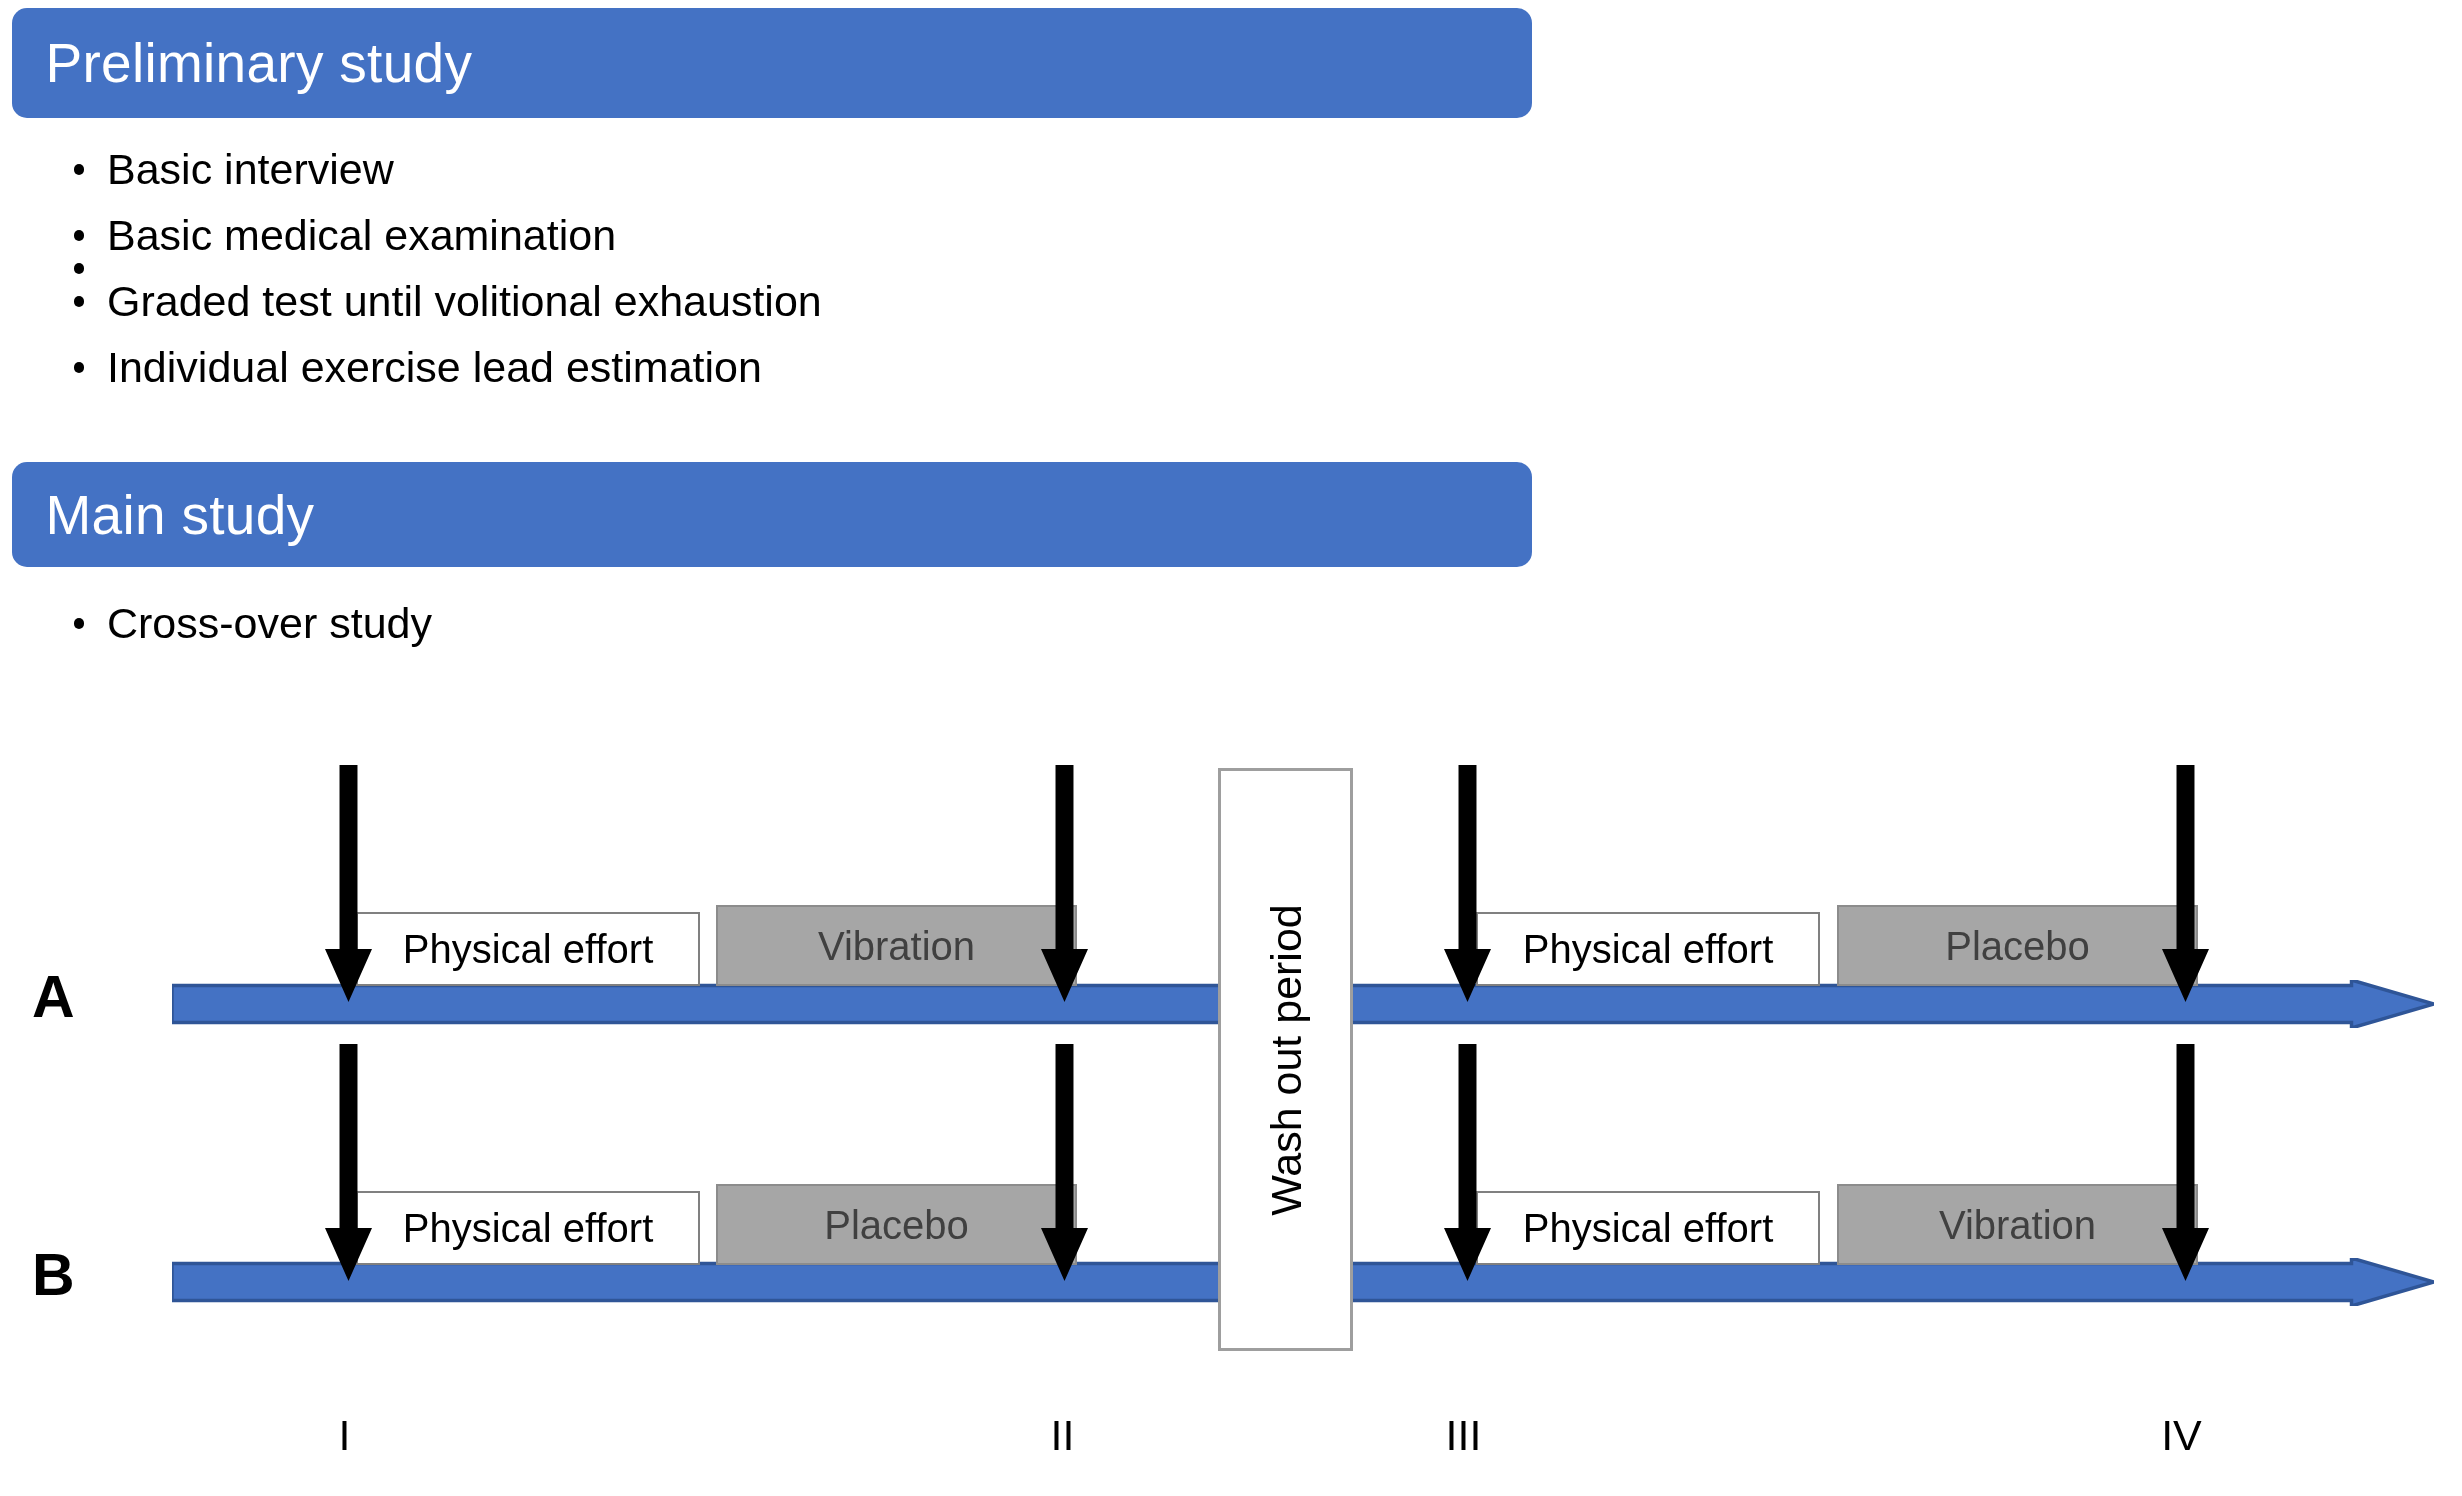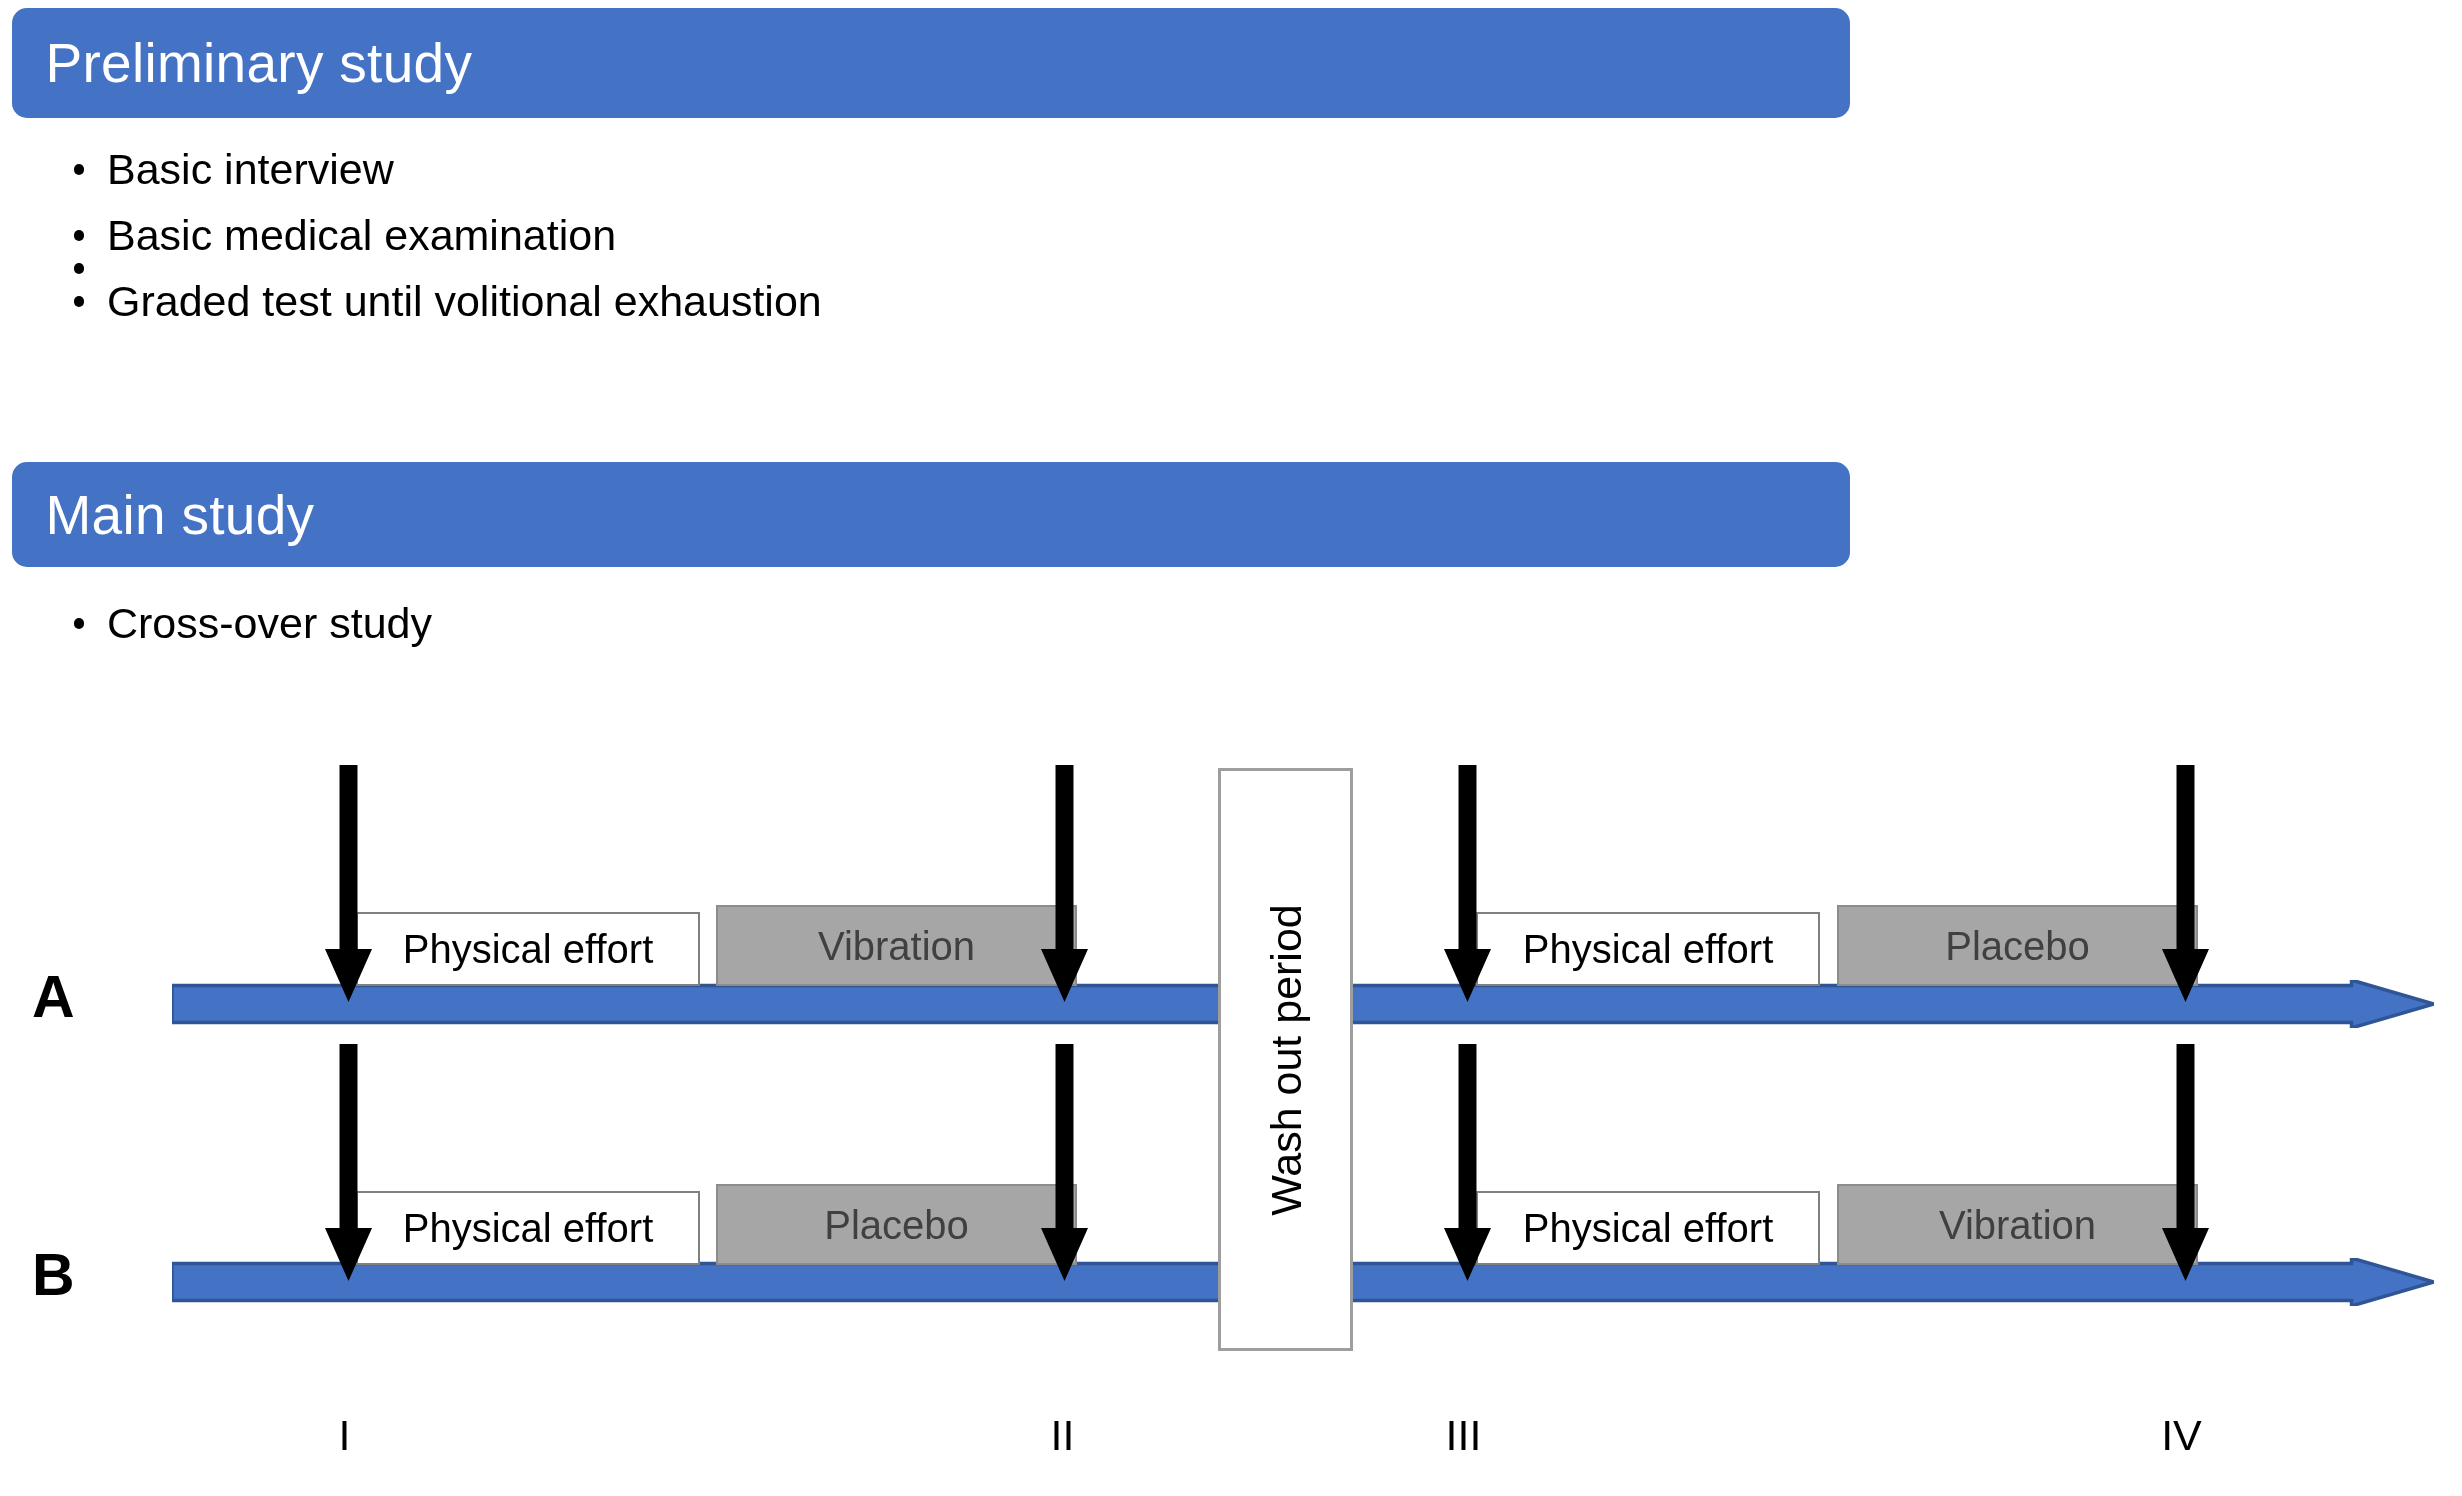--- a/index.html
+++ b/index.html
@@ -12,21 +12,21 @@
     height: 1496px;
     position: relative;
     font-family: "Liberation Sans", sans-serif;
     overflow: hidden;
   }
 
   
   .banner {
     position: absolute;
     left: 12.4px;
-    width: 1838px;
+    width: 1520px;
     background: #4472C4;
     border-radius: 15px;
     box-sizing: border-box;
     display: flex;
     align-items: center;
     padding-left: 33px;
     color: #ffffff;
     font-size: 55px;
     font-weight: 400;
     letter-spacing: 0.3px;
@@ -191,20 +191,24 @@
     <span class="bullet-dot"></span>
     <span>Basic medical examination</span>
   </li>
   <li>
     <span class="bullet-dot"></span>
   </li>
   <li>
     <span class="bullet-dot"></span>
     <span>Graded test until volitional exhaustion</span>
   </li>
+  <li>
+    <span class="bullet-dot"></span>
+    <span>Individual exercise lead estimation</span>
+  </li>
 </ul>
 
 <div class="banner" id="banner-main">
   <span>Main study</span>
 </div>
 
 <ul class="bullet-list" id="main-list">
   <li>
     <span class="bullet-dot"></span>
     <span>Cross-over study</span>

